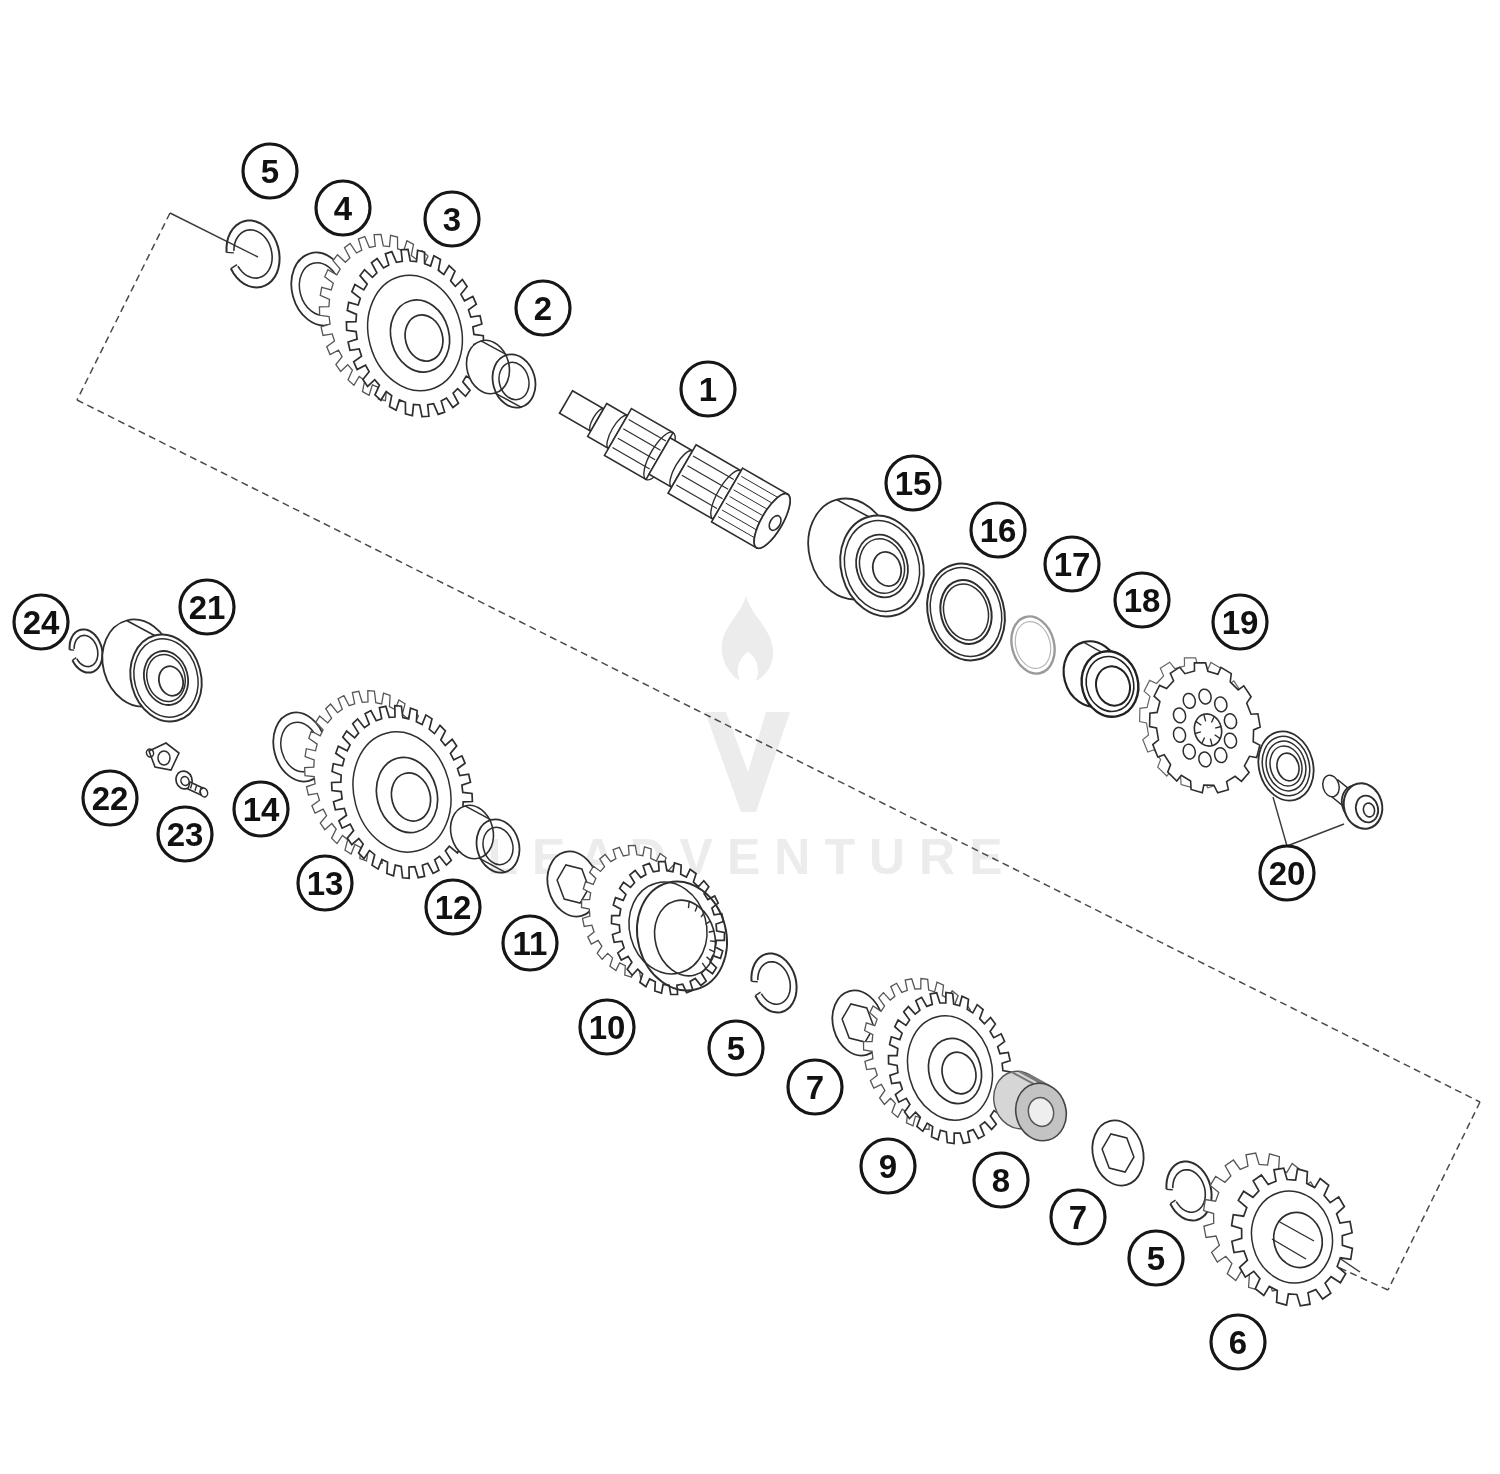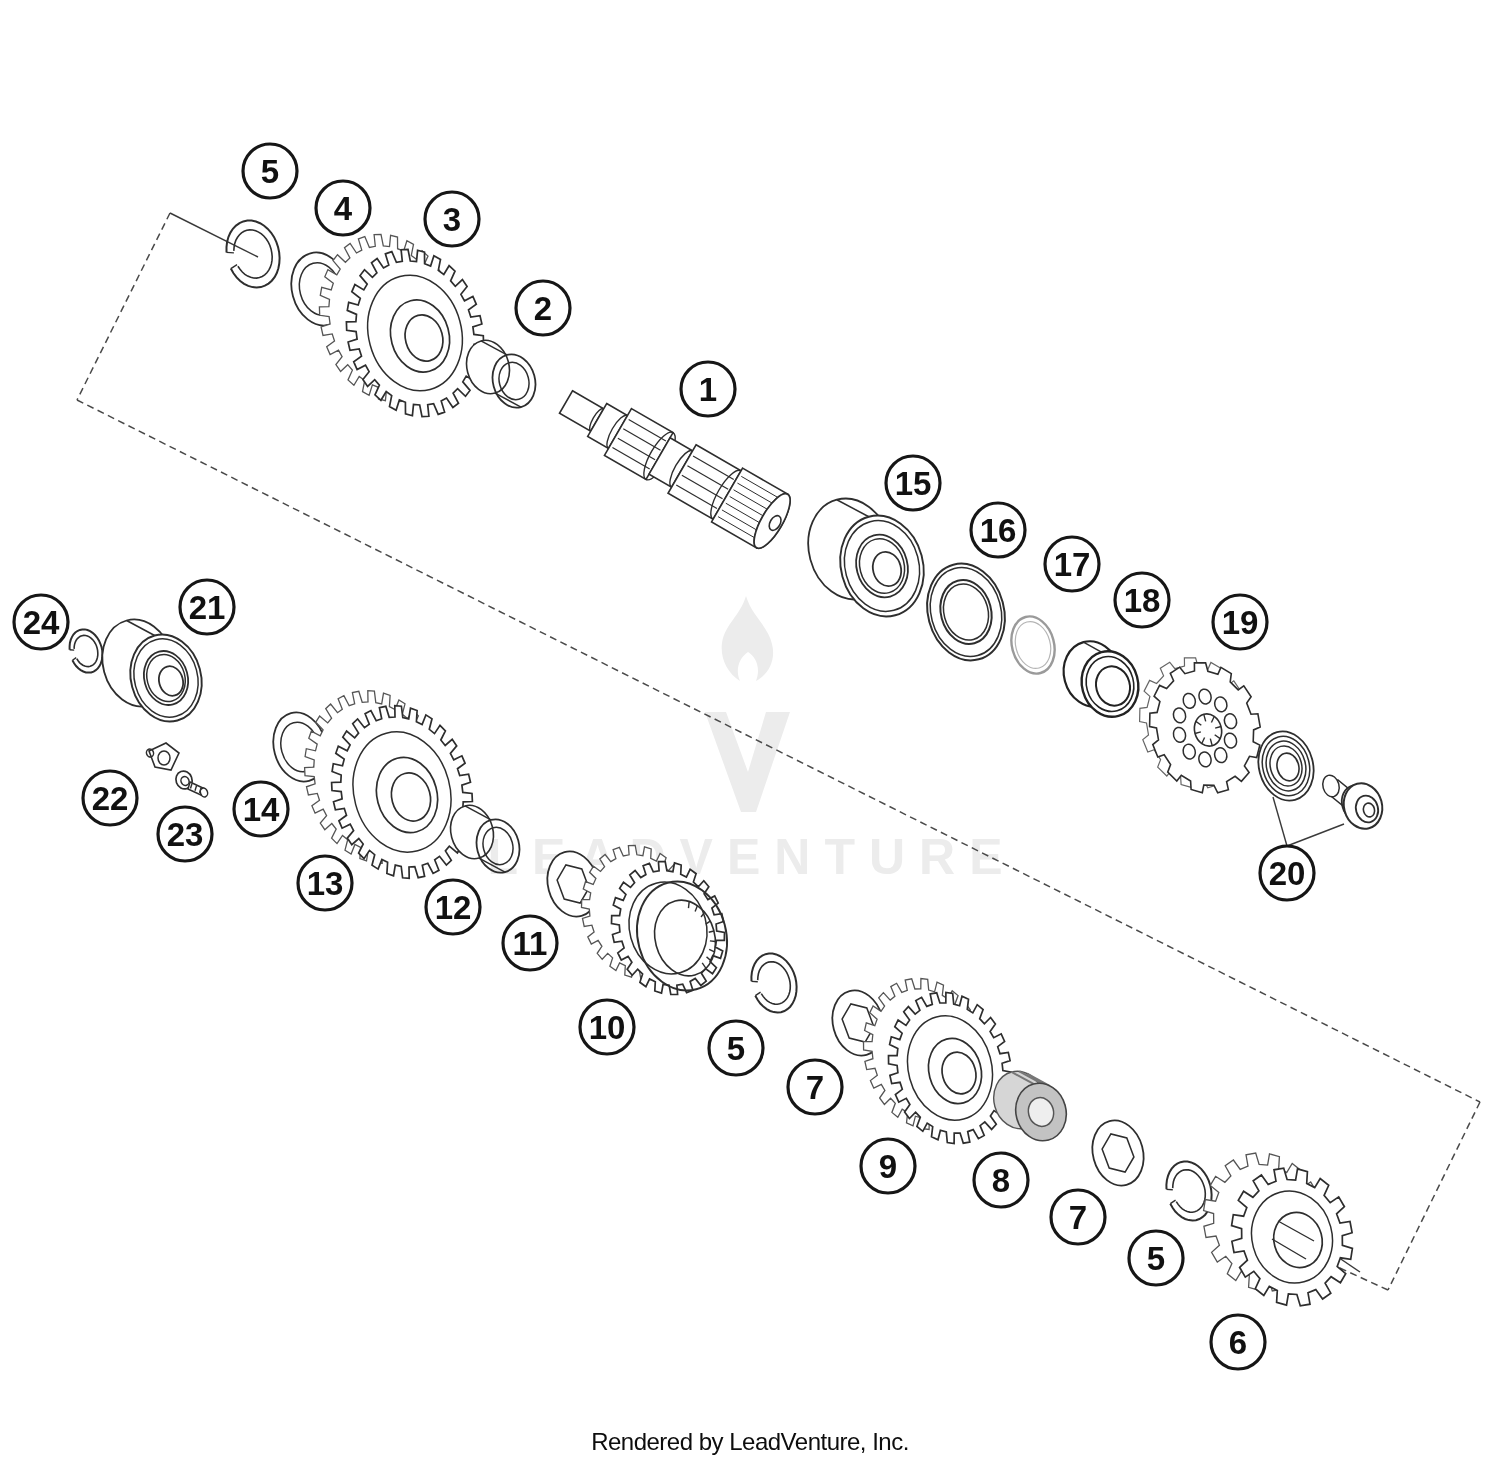--- a/index.html
+++ b/index.html
@@ -377,14 +377,13 @@
       </g>
       <g cursor="pointer">
         <circle cx="1238" cy="1342" r="27" fill="#fff" stroke="#161616" stroke-width="3.2"></circle>
         <text x="1238" y="1353.55" text-anchor="middle" font-size="33" fill="#111" class="callout-num">6</text>
       </g>
       <g cursor="pointer">
         <circle cx="1287" cy="873" r="27" fill="#fff" stroke="#161616" stroke-width="3.2"></circle>
         <text x="1287" y="884.55" text-anchor="middle" font-size="33" fill="#111" class="callout-num">20</text>
       </g>
     </svg>
-  <div class="footer">Rendered by LeadVenture, Inc.</div>
 </div>
 
 </body></html>

